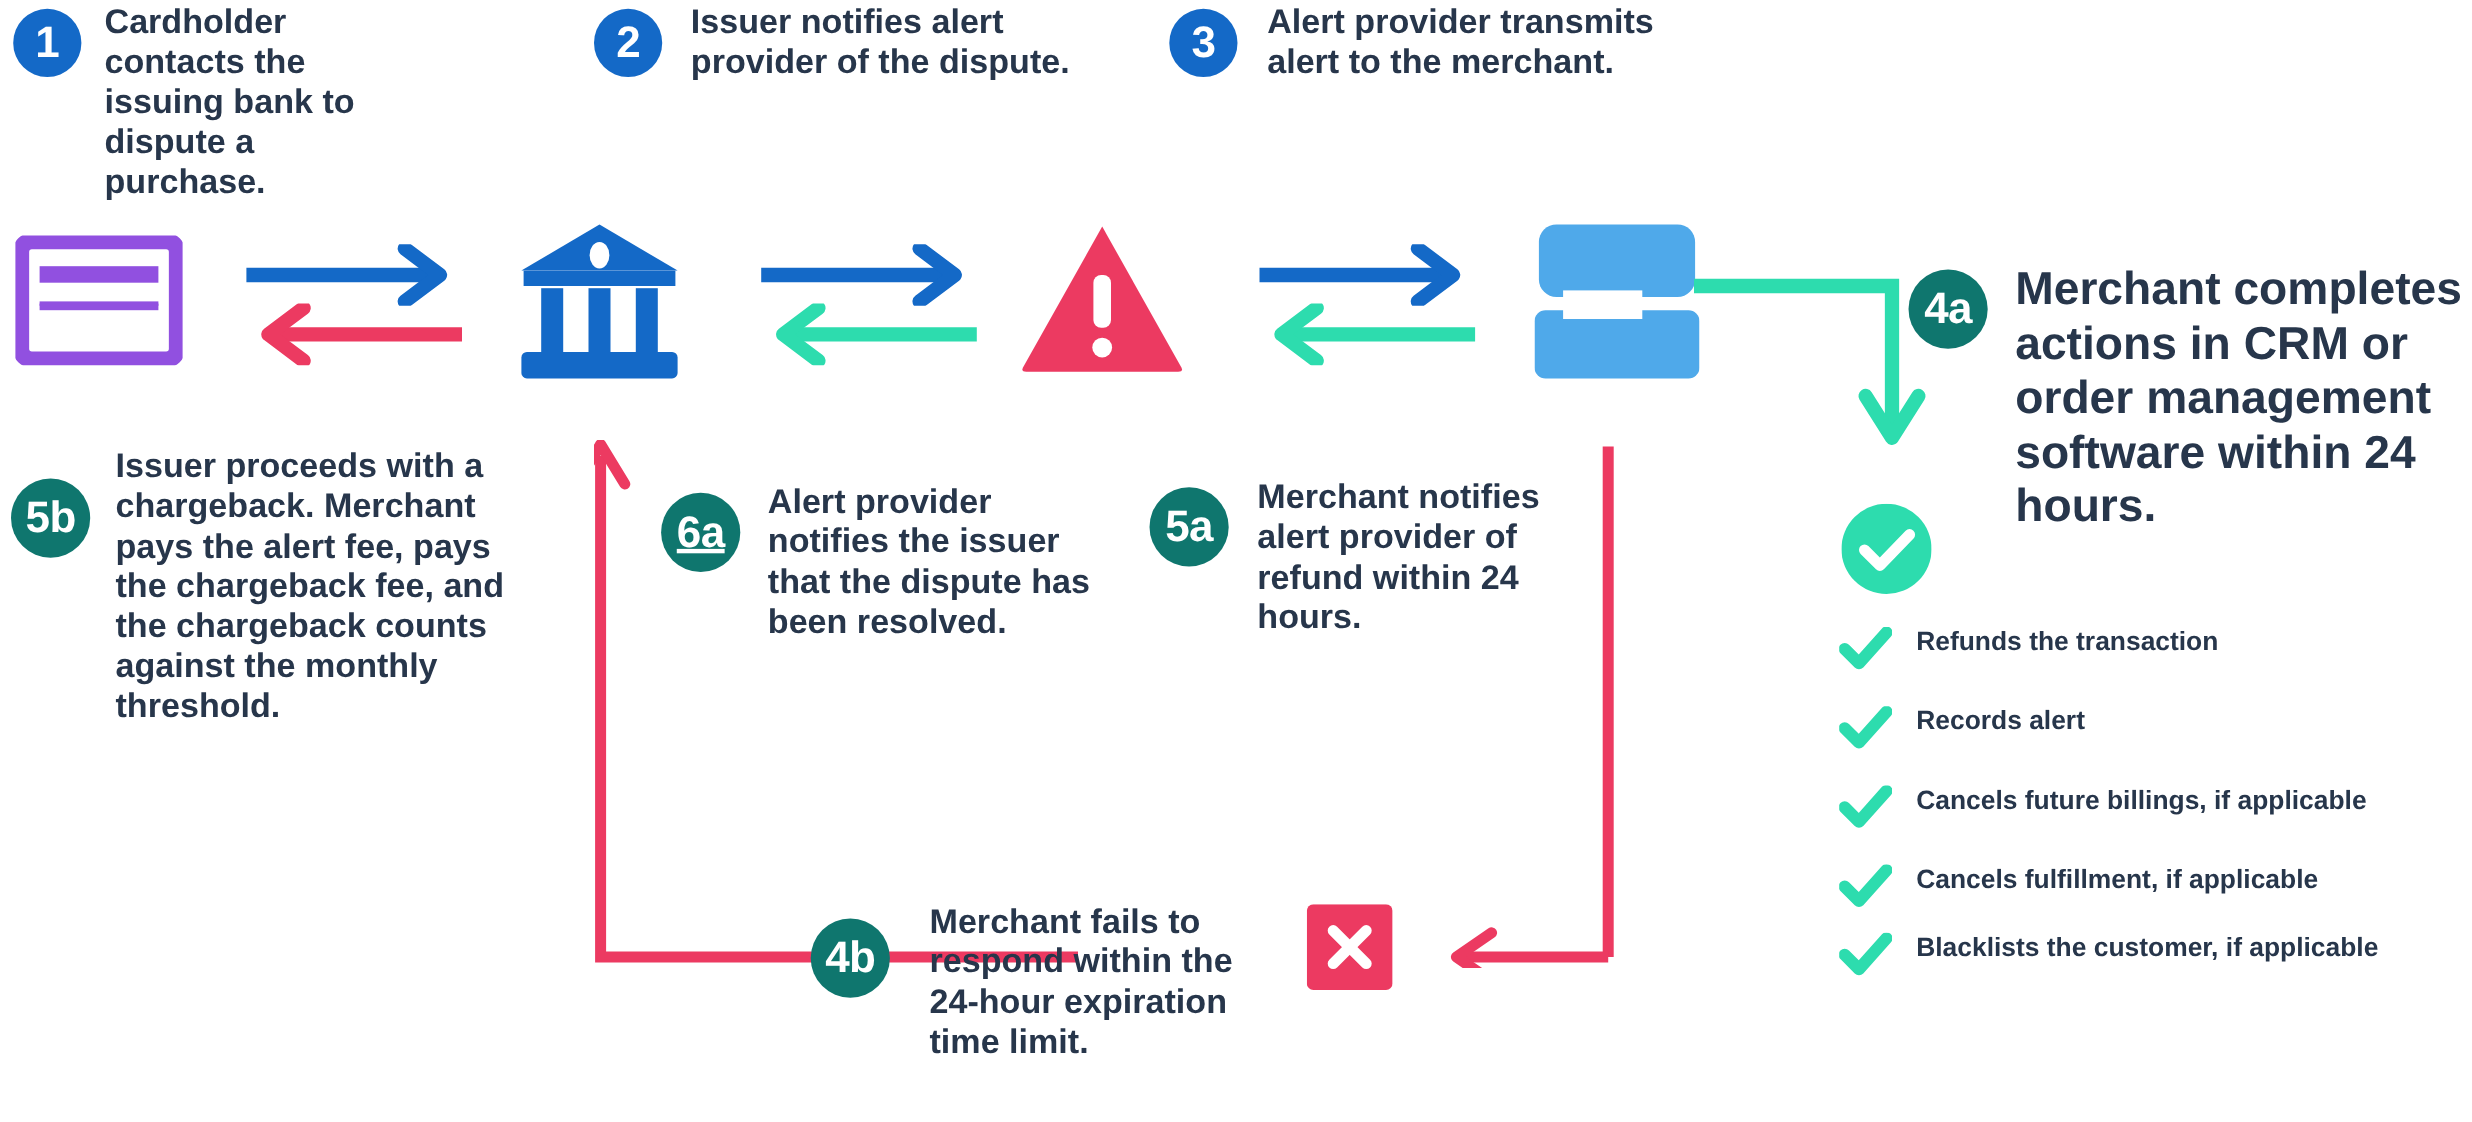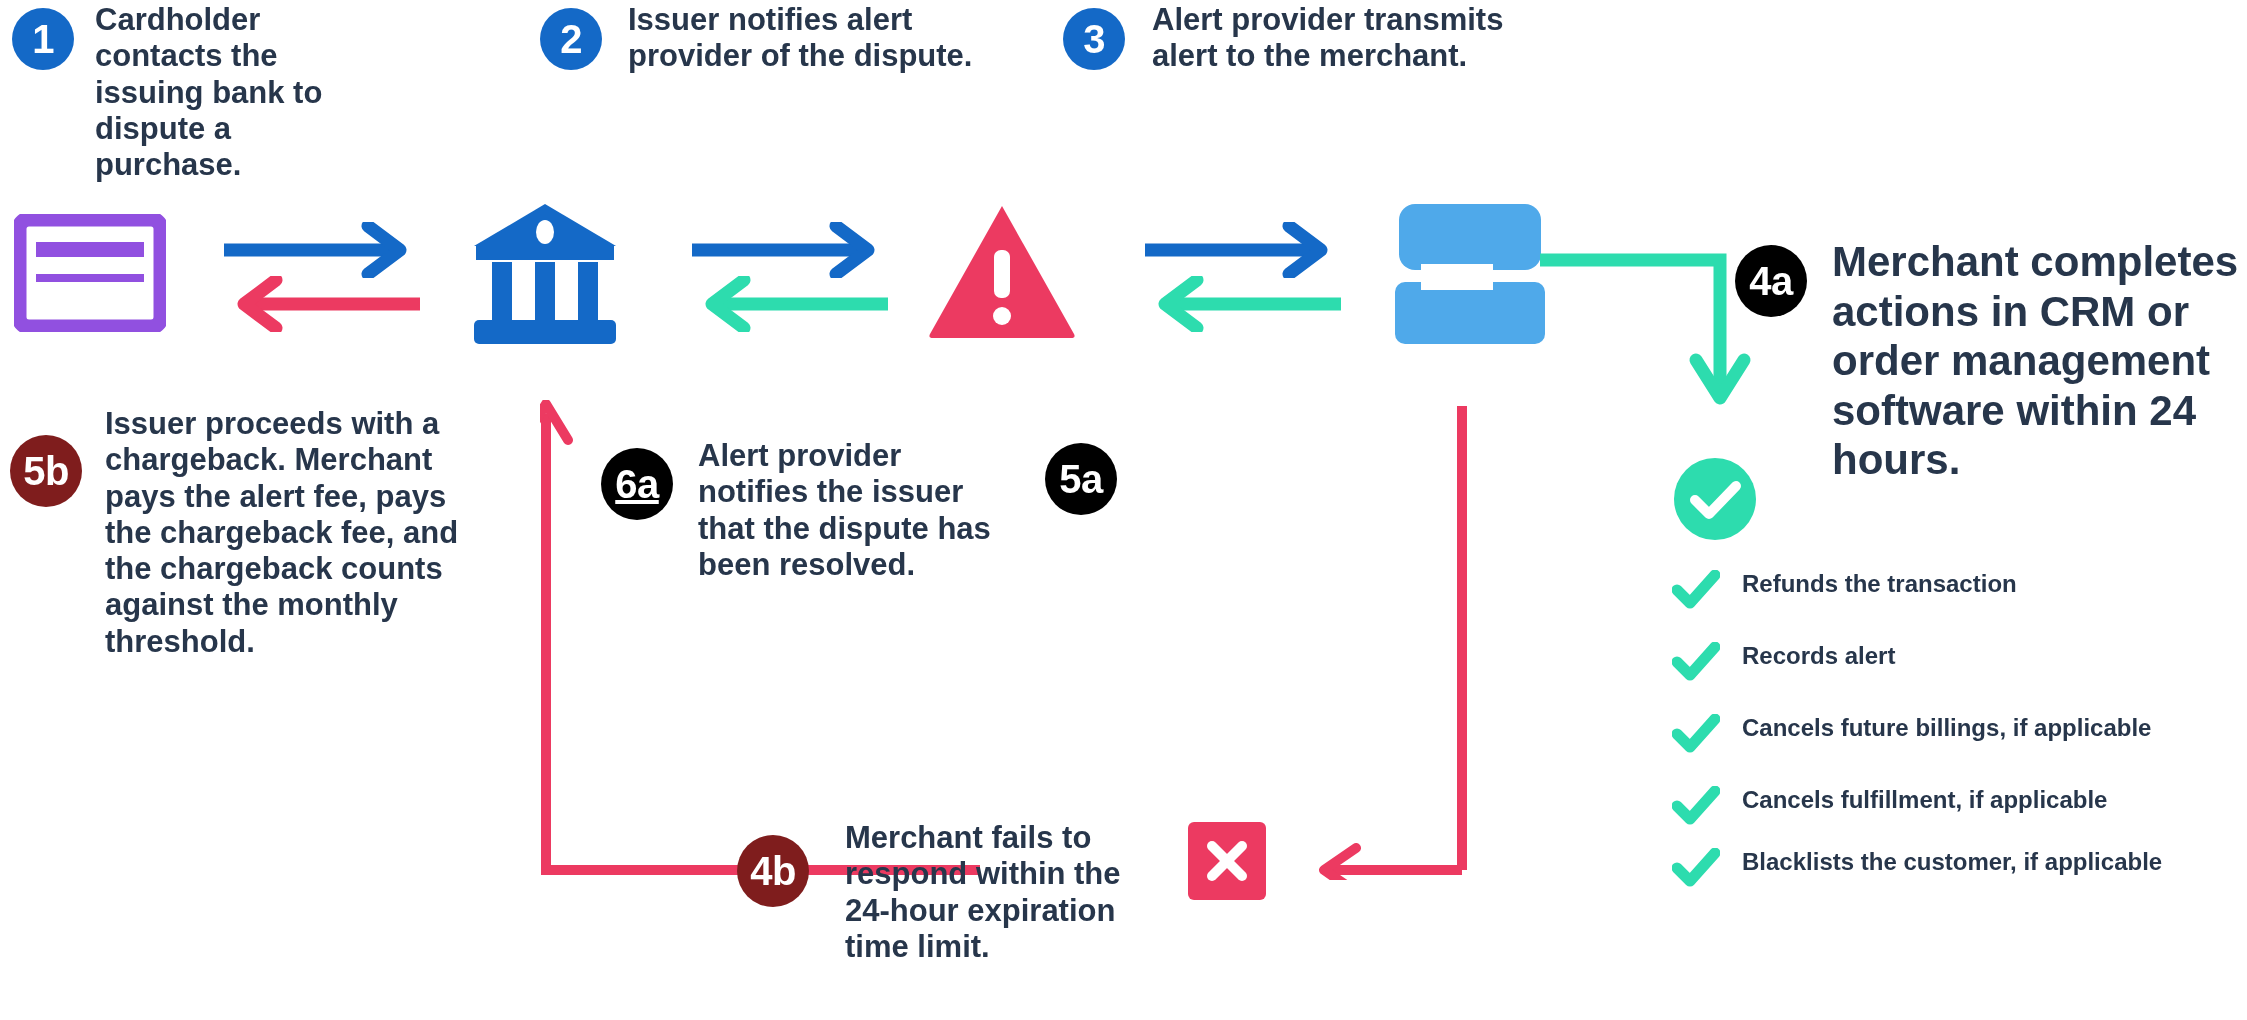--- a/index.html
+++ b/index.html
@@ -28,23 +28,23 @@
     border-radius: 50%;
     color: #ffffff;
     font-weight: bold;
     display: flex;
     align-items: center;
     justify-content: center;
     line-height: 1;
     letter-spacing: -0.5px;
   }
   .badge-blue  { background: #1469c7; }
-  .badge-teal  { background: #000000; }
+  .badge-teal  { background: #0f766e; }
   .badge-pink  { background: #ea days; }
-  .badge-pink  { background: #7f1d1d; }
+  .badge-pink  { background: #0f766e; }
 
   .badge-lg { width: 62px; height: 62px; font-size: 40px; }
   .badge-md { width: 72px; height: 72px; font-size: 40px; }
 
   
   .step-text {
     font-size: 31px;
     font-weight: bold;
     line-height: 1.17;
     color: #27364b;
@@ -252,19 +252,20 @@
   <div class="abs step-text" style="left:105px; top:406px; width:360px;">Issuer proceeds with a chargeback. Merchant pays the alert fee, pays the chargeback fee, and the chargeback counts against the monthly threshold.</div>
 
   <div class="abs badge badge-teal badge-md" style="left:601px; top:448px;text-decoration:underline;">
     <span>6a</span>
   </div>
   <div class="abs step-text" style="left:698px; top:438px; width:310px;">Alert provider notifies the issuer that the dispute has been resolved.</div>
 
   <div class="abs badge badge-teal badge-md" style="left:1045px; top:443px;">
     <span>5a</span>
   </div>
+  <div class="abs step-text" style="left:1143px; top:434px; width:320px;">Merchant notifies alert provider of refund within 24 hours.</div>
 
   <div class="abs badge badge-pink badge-md" style="left:737px; top:835px;">
     <span>4b</span>
   </div>
   <div class="abs step-text" style="left:845px; top:820px; width:315px;">Merchant fails to respond within the 24-hour expiration time limit.</div>
 
 </div>
 
 </body></html>

